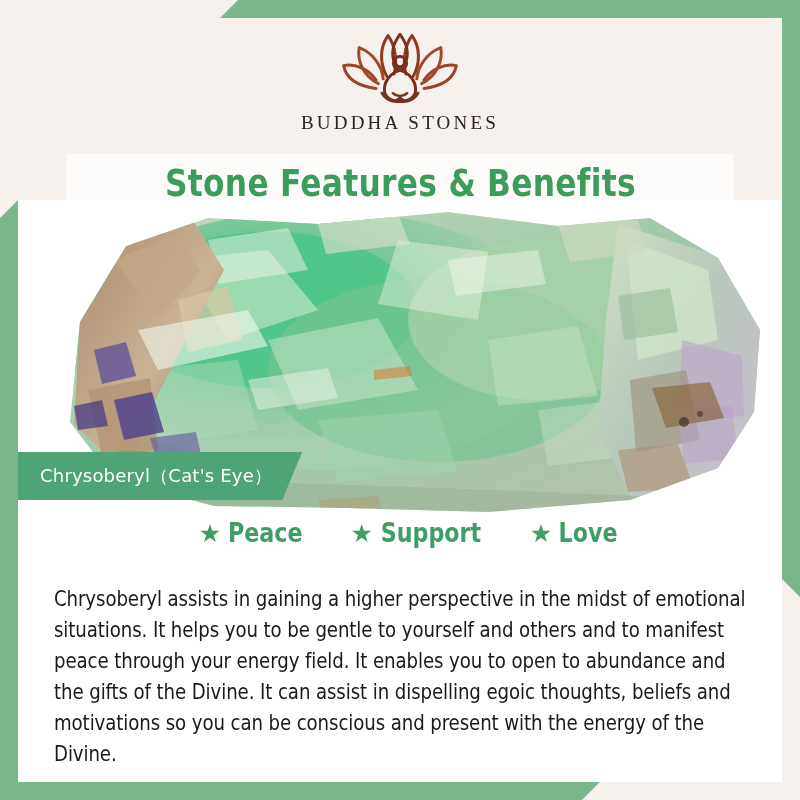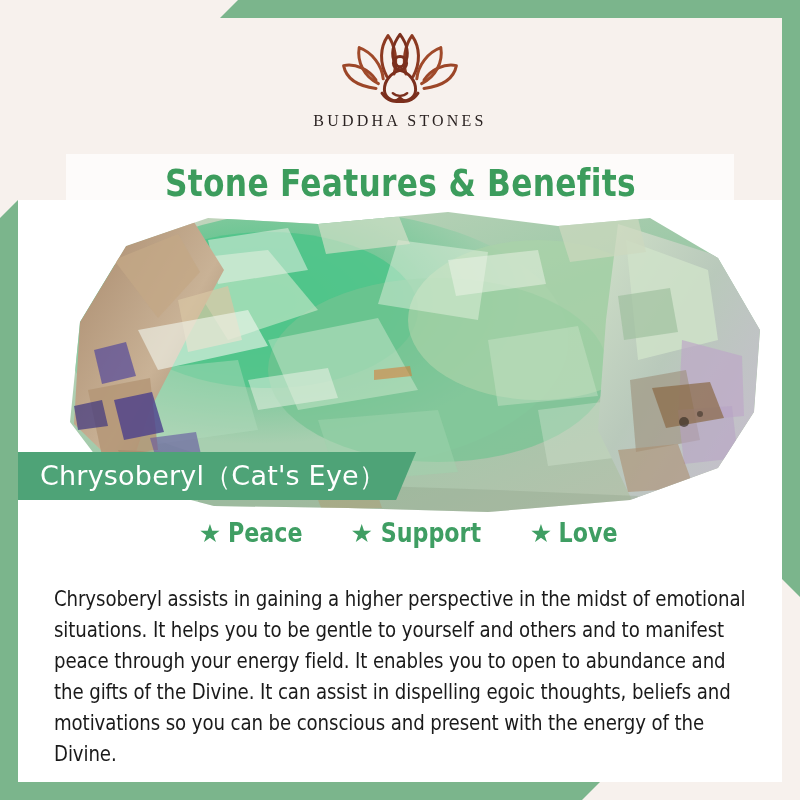--- a/index.html
+++ b/index.html
@@ -58,21 +58,21 @@
     flex-direction: column;
     align-items: center;
     justify-content: flex-start;
     padding-top: 8px;
     box-sizing: border-box;
   }
   .logo-mark { width: 120px; height: 84px; display: block; }
   .brand-name {
     margin-top: 2px;
     font-family: "Liberation Serif", serif;
-    font-size: 16px;
+    font-size: 19px;
     letter-spacing: 3.2px;
     color: #2b2322;
     font-weight: 400;
   }
 
   
   .title-banner {
     position: absolute;
     left: 48px;
     top: 124px;
@@ -113,21 +113,21 @@
     top: 434px;
     height: 48px;
     padding: 0 30px 0 22px;
     display: flex;
     align-items: center;
     background: #4ea377;
     clip-path: polygon(0 0, 100% 0, calc(100% - 20px) 100%, 0 100%);
   }
   .name-text {
     font-family: "DejaVu Sans", sans-serif;
-    font-size: 27px;
+    font-size: 18px;
     font-weight: 500;
     color: #ffffff;
     white-space: nowrap;
     letter-spacing: 0.2px;
   }
 
   
   .keywords {
     position: absolute;
     left: 0;

